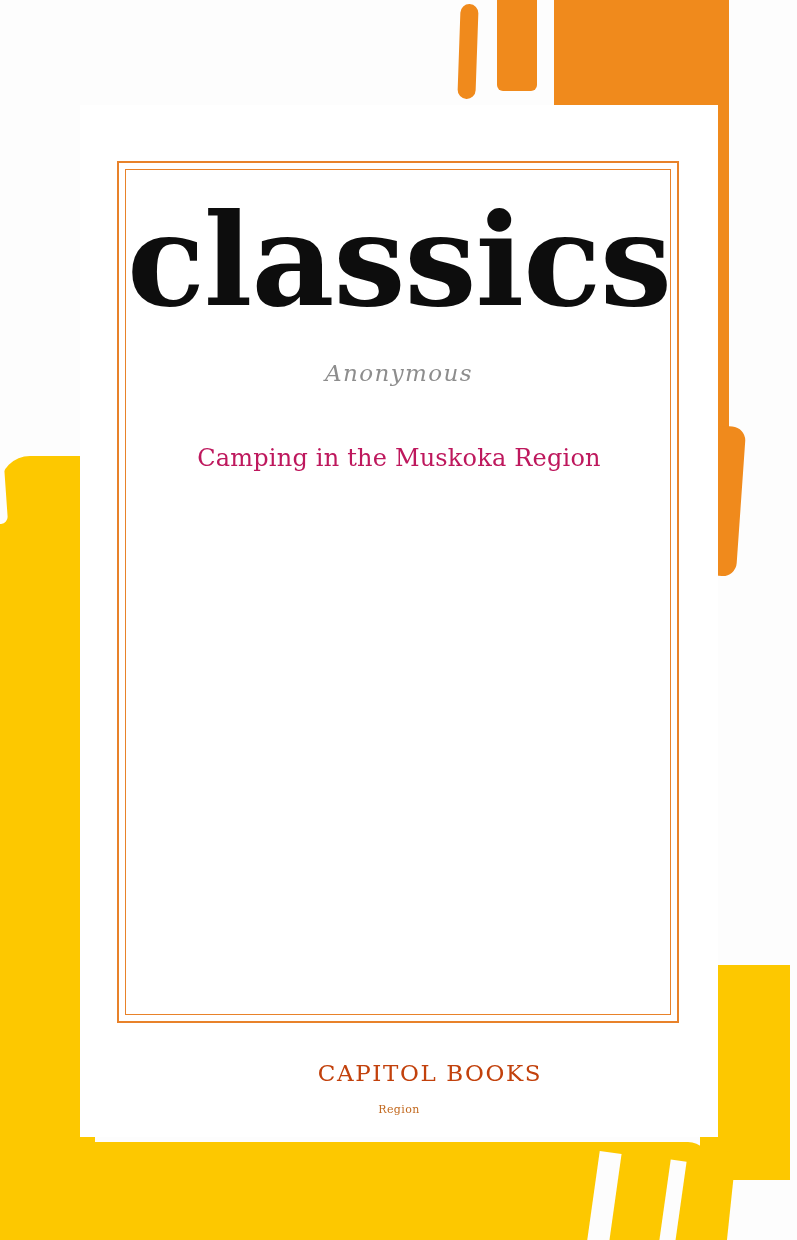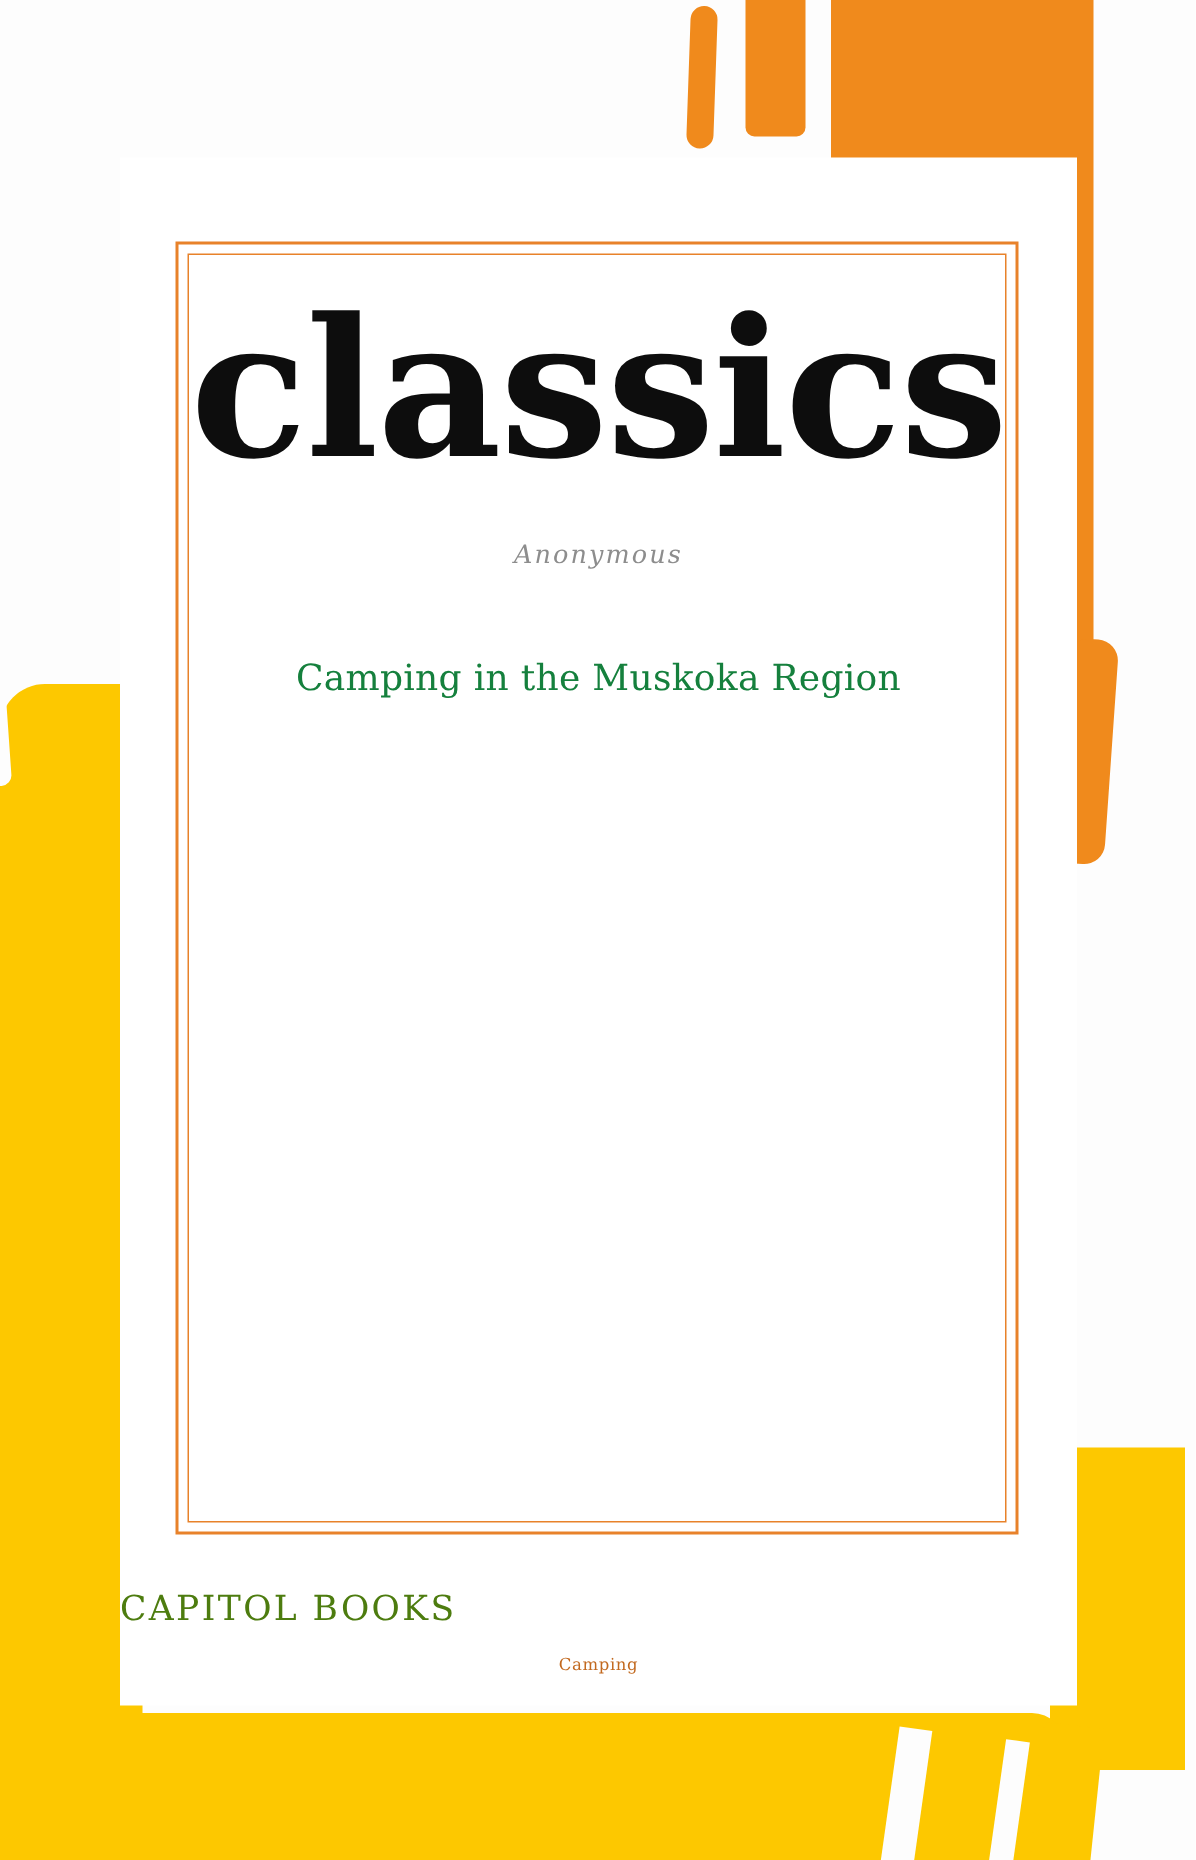--- a/index.html
+++ b/index.html
@@ -189,44 +189,44 @@
   }
   .series-title .line2 {
     display: block;
   }
 
   .author {
     margin: 0;
     padding-top: 38px;
     font-family: "DejaVu Serif", "Liberation Serif", serif;
     font-style: italic;
-    font-size: 17px;
+    font-size: 23px;
     letter-spacing: 1.4px;
     color: #8d8d8d;
   }
 
   .book-title {
     margin: 0;
     padding-top: 58px;
     font-family: "DejaVu Serif", "Liberation Serif", serif;
     font-size: 24px;
     letter-spacing: 0.2px;
-    color: #15803d;
+    color: #be185d;
   }
 
   .publisher {
     position: absolute;
     left: 0;
     top: 955px;
     width: 700px;
-    text-align: left;
+    text-align: center;
     font-family: "DejaVu Serif", "Liberation Serif", serif;
     font-size: 23px;
     letter-spacing: 1.6px;
-    color: #4d7c0f;
+    color: #c2410c;
   }
 
   .category {
     position: absolute;
     left: 0;
     top: 998px;
     width: 638px;
     text-align: center;
     font-family: "DejaVu Serif", "Liberation Serif", serif;
     font-size: 11px;
@@ -271,14 +271,14 @@
 
   <div class="cover-text">
     <h1 class="series-title">
       <span>classics</span>
     </h1>
     <p class="author">Anonymous</p>
     <p class="book-title">Camping in the Muskoka Region</p>
   </div>
 
   <div class="publisher">CAPITOL BOOKS</div>
-  <div class="category">Camping</div>
+  <div class="category">Region</div>
 </div>
 
 </body></html>

